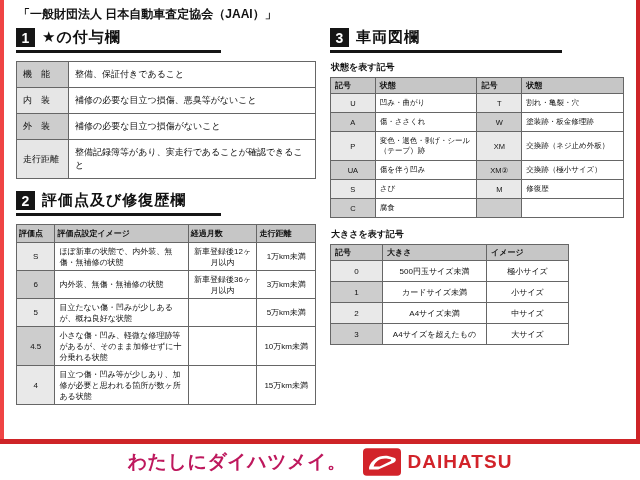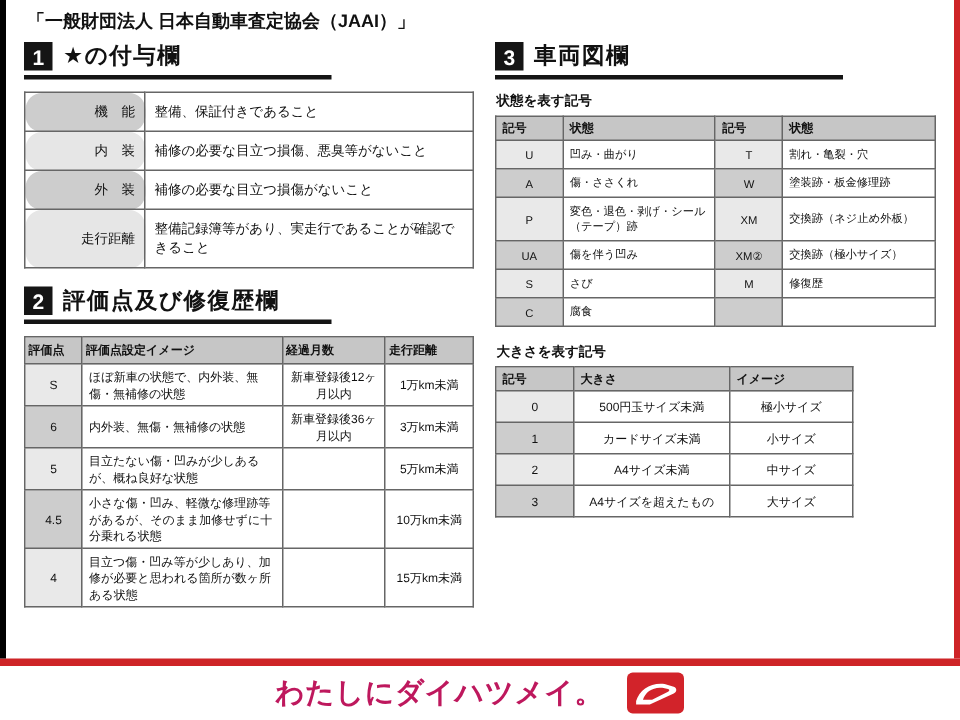--- a/index.html
+++ b/index.html
@@ -6,21 +6,21 @@
   html,body { width:640px; height:480px; background:#fff; }
   body { font-family:"Liberation Sans","DejaVu Sans",sans-serif; color:#111; }
   .page { width:640px; height:480px; display:flex; flex-direction:column; overflow:hidden; background:#fff; }
 
   
   .banner { height:56px; background:var(--red,#CE2427); color:#fff; display:flex; align-items:center; padding:0 26px; flex:0 0 auto; }
   .banner-title { font-size:33px; font-weight:bold; letter-spacing:1px; }
   .banner-edition { font-size:33px; font-weight:bold; margin-left:56px; letter-spacing:1px; }
 
   
-  .main { flex:1 1 auto; min-height:0; border-left:4px solid #000000; border-right:4px solid #CE2427; padding:4px 12px 0 12px; overflow:hidden; position:relative; }
+  .main { flex:1 1 auto; min-height:0; border-left:4px solid #ef4444; border-right:4px solid #CE2427; padding:4px 12px 0 12px; overflow:hidden; position:relative; }
   .subtitle { font-size:12px; font-weight:bold; margin:2px 0 5px 2px; }
 
   .cols { display:flex; gap:14px; align-items:flex-start; }
   .col-left  { width:300px; flex:0 0 auto; }
   .col-right { width:294px; flex:0 0 auto; }
 
   
   .sec-head { display:flex; align-items:center; gap:7px; border-bottom:3px solid #151515; padding-bottom:3px; margin-bottom:8px; }
   .sec-head .num { width:19px; height:19px; background:#151515; color:#fff; font-size:14px; font-weight:bold; display:flex; align-items:center; justify-content:center; flex:0 0 auto; }
   .sec-head .ttl { font-size:15px; font-weight:bold; letter-spacing:1px; }
@@ -30,21 +30,21 @@
   .mini-caption { font-size:9px; font-weight:bold; margin:2px 0 3px 1px; }
 
   
   table { border-collapse:collapse; table-layout:fixed; width:100%; border:1.5px solid #444; }
   th,td { border:1px solid #666; font-size:8px; padding:2px 4px; vertical-align:middle; word-break:break-all; }
   th { background:#c6c6c6; font-weight:bold; text-align:left; }
 
   
   .t-sec1 { margin-bottom:12px; }
   .t-sec1 td { font-size:9px; padding:6px 6px; }
-  .t-sec1 td:first-child { text-align:right; width:80px;border-radius:11px; }
+  .t-sec1 td:first-child { text-align:left; width:52px; }
   .t-sec1 tr:nth-child(odd)  td:first-child { background:#cdcdcd; }
   .t-sec1 tr:nth-child(even) td:first-child { background:#e6e6e6; }
 
   
   .t-sec2 th { padding:3px 2px; }
   .t-sec2 td { padding:2.5px 4px; }
   .t-sec2 td:nth-child(1) { text-align:center; }
   .t-sec2 td:nth-child(3), .t-sec2 td:nth-child(4) { text-align:center; }
   .t-sec2 tbody tr:nth-child(odd)  td:first-child { background:#e9e9e9; }
   .t-sec2 tbody tr:nth-child(even) td:first-child { background:#cdcdcd; }
@@ -271,15 +271,16 @@
 
   <div class="red-bar"></div>
 
   <div class="footer">
     <span class="slogan">わたしにダイハツメイ。</span>
     <span class="d-logo">
       <svg width="38" height="28" viewBox="0 0 50 36">
         <rect x="0" y="0" width="50" height="36" rx="5" fill="#D2232A"></rect>
         <path d="M8 28 L8 25 C11 15 21 8.5 33 10 L41 12.5 C44 13.5 44 17 41 18.5 L20 28 Z M14 24 L22 24 L36 17 C37.5 16.2 37.5 15 36 14.5 L31 13.5 C23 12.5 16 17 14 24 Z" fill="#ffffff"></path>
       </svg>
+      <span class="d-brand">DAIHATSU</span>
     </span>
   </div>
 </div>
 
 </body></html>

